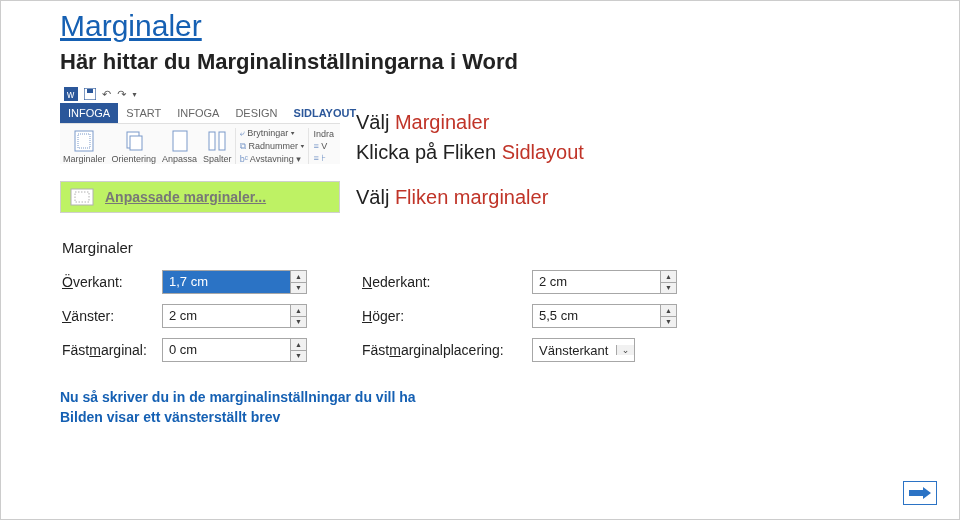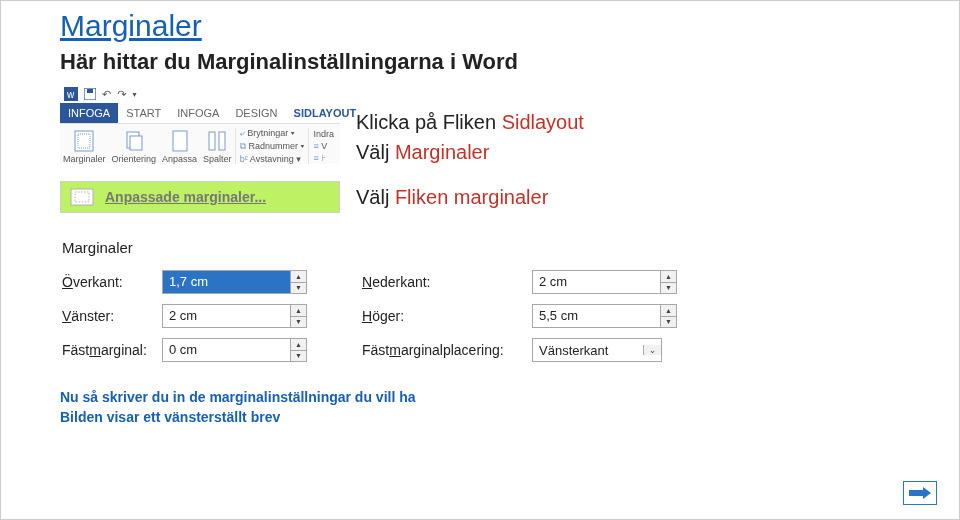--- a/index.html
+++ b/index.html
@@ -161,21 +161,21 @@
     font-size:7px;
     color:#444;
     background:#f1f1f1;
   }
   .spin .btns div:first-child { border-bottom:1px solid #a7a7a7; }
   .combo {
     display:flex;
     align-items:center;
     border:1px solid #a7a7a7;
     height:24px;
-    width:130px;
+    width:103px;
     background:#fff;
   }
   .combo .val { flex:1; padding:3px 6px; font-size:13px; }
   .combo .dd {
     width:18px;
     border-left:1px solid #a7a7a7;
     display:flex;
     align-items:center;
     justify-content:center;
     font-size:9px;
@@ -280,22 +280,22 @@
         </div>
         <div class="rgroup2" style="border-left:1px solid #e4e4e4;">
           <div>Indra</div>
           <div><span style="color:#7a99c9;">≡ </span><span>V</span></div>
           <div style="color:#7a99c9;">≡ ⊦</div>
         </div>
       </div>
     </div>
 
     <div class="row1-text">
+      <div><span>Välj </span><span class="hl">Marginaler</span></div>
       <div><span>Klicka på Fliken </span><span class="hl">Sidlayout</span></div>
-      <div><span>Välj </span><span class="hl">Marginaler</span></div>
     </div>
   </div>
 
   <div class="row2">
     <div class="menuitem">
       <span class="mic">
         <svg width="24" height="18">
             <rect x="1" y="1" width="22" height="16" fill="#fff" stroke="#b0b0b0"></rect>
             <rect x="5" y="4" width="14" height="10" fill="none" stroke="#b0b0b0" stroke-dasharray="1.5 1.5"></rect>
           </svg>

